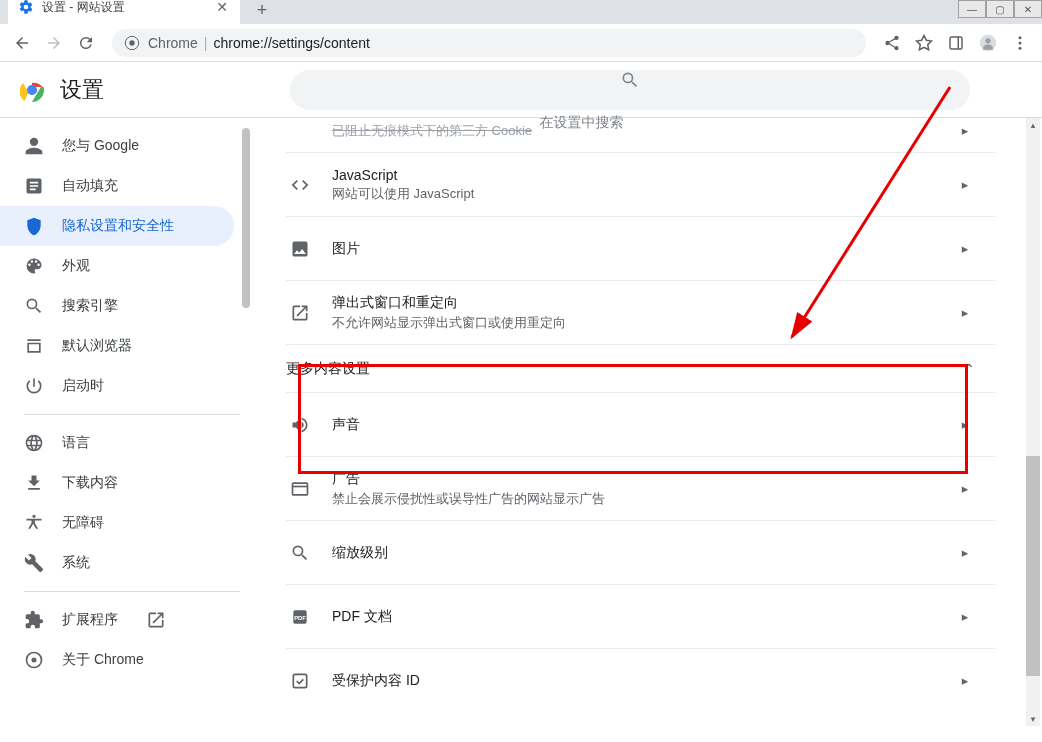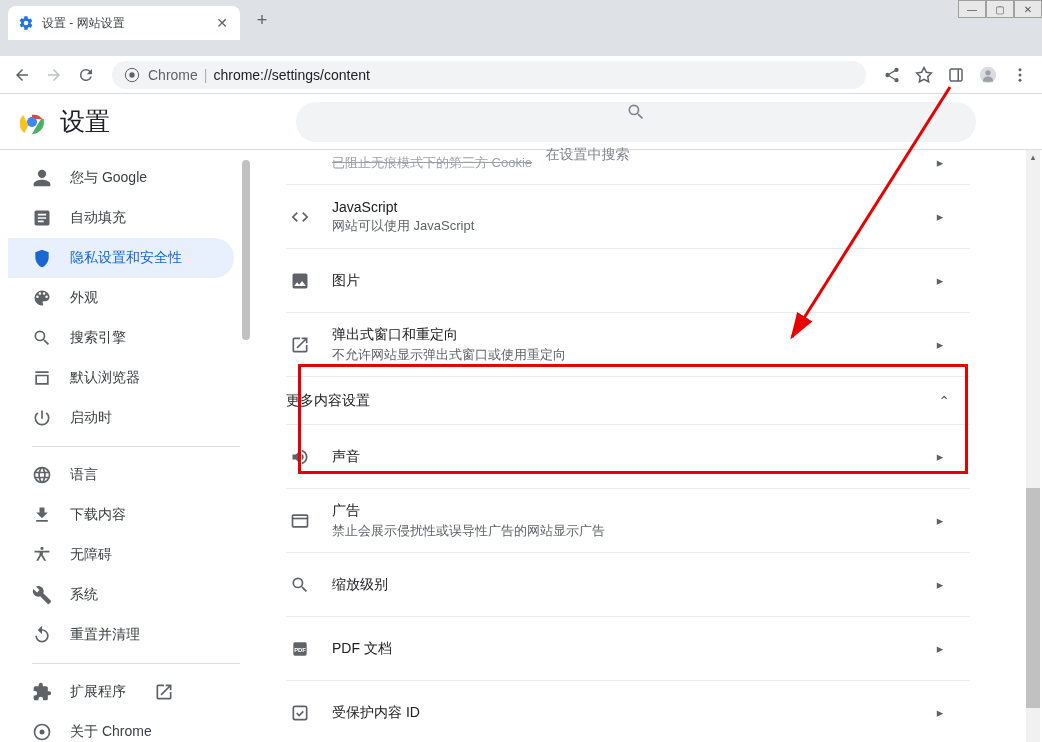--- a/index.html
+++ b/index.html
@@ -3,66 +3,66 @@
 <meta charset="utf-8">
 <style>
 * { box-sizing: border-box; margin: 0; padding: 0; }
 body { font-family: "Microsoft YaHei", "Segoe UI", Arial, sans-serif; font-size: 13px; color: #202124; background: #fff; overflow: hidden; width: 1042px; height: 742px; position: relative; }
 
 
 .window-controls { position: absolute; top: 0; right: 0; height: 18px; display: flex; gap: 0; z-index: 100; }
 .win-btn { width: 28px; height: 18px; border: 1px solid #a0a0a0; background: #e8e8e8; display: flex; align-items: center; justify-content: center; font-size: 10px; color: #555; cursor: pointer; }
 
 
-.tabbar { height: 56px; background: #dee1e6; display: flex; padding-left: 8px; padding-top: 6px; }
+.tabbar { height: 24px; background: #dee1e6; display: flex; align-items: flex-end; padding-left: 8px; padding-top: 6px; }
 .tab { background: #fff; height: 34px; width: 232px; border-radius: 8px 8px 0 0; display: flex; align-items: center; padding: 0 10px; font-size: 12px; color: #3c4043; gap: 8px; position: relative; }
 .tab .favicon { width: 16px; height: 16px; color: #1a73e8; display: flex; align-items: center; justify-content: center; }
 .tab .tab-close { margin-left: auto; width: 16px; height: 16px; display: flex; align-items: center; justify-content: center; color: #5f6368; cursor: pointer; font-size: 14px; }
 .newtab { width: 28px; height: 28px; margin-left: 8px; display: flex; align-items: center; justify-content: center; color: #5f6368; font-size: 18px; cursor: pointer; }
 
 
 .toolbar { height: 38px; background: #fff; border-bottom: 1px solid #dadce0; display: flex; align-items: center; padding: 16px 8px; gap: 4px; }
 .nav-btn { width: 28px; height: 28px; display: flex; align-items: center; justify-content: center; color: #5f6368; cursor: pointer; border-radius: 50%; }
 .nav-btn.disabled { color: #bdc1c6; }
 .omnibox { flex: 1; height: 28px; background: #f1f3f4; border-radius: 14px; display: flex; align-items: center; padding: 0 12px; gap: 8px; margin: 0 8px; }
 .omnibox .url-text { font-size: 14px; color: #202124; }
 .omnibox .url-prefix { color: #5f6368; }
 .omnibox .url-sep { color: #b0b0b0; padding: 0 6px; }
 .toolbar-right { display: flex; align-items: center; gap: 4px; }
 .toolbar-right .nav-btn svg { width: 18px; height: 18px; }
 
 
 .settings-header { height: 56px; background: #fff; border-bottom: 1px solid #dadce0; display: flex; align-items: center; padding: 0 20px; gap: 16px; }
 .settings-header .logo { width: 24px; height: 24px; }
-.settings-header .title { font-size: 25px; color: #202124; }
+.settings-header .title { font-size: 22px; color: #202124; }
 .search-field { margin-left: 170px; width: 680px; height: 40px; background: #f1f3f4; border-radius: 20px; display: flex; align-items: center; padding: 0 16px; gap: 24px; flex-direction: column; }
 .search-field input { border: none; background: transparent; outline: none; font-size: 14px; flex: 1; color: #202124; }
 .search-field input::placeholder { color: #80868b; }
 
 
 .main { display: flex; height: calc(742px - 40px - 38px - 56px); }
 
 
-.sidebar-wrap { width: 256px; position: relative; border-right: 0; padding-left: 8px; }
+.sidebar-wrap { width: 256px; position: relative; border-right: 0; }
 .sidebar-scroll { width: 8px; position: absolute; right: 6px; top: 10px; bottom: 10px; background: transparent; }
 .sidebar-thumb { width: 8px; height: 180px; background: #c1c1c1; border-radius: 4px; }
 .sidebar { padding: 8px 4px 8px 0; overflow-y: hidden; height: 100%; }
 .side-item { height: 40px; display: flex; align-items: center; padding: 0 12px 0 24px; gap: 18px; color: #3c4043; cursor: pointer; border-radius: 0 20px 20px 0; margin-right: 18px; font-size: 14px; }
 .side-item.active { background: #e8f0fe; color: #1967d2; }
 .side-item.active svg { fill: #1967d2; }
 .side-item svg { width: 20px; height: 20px; fill: #5f6368; flex-shrink: 0; }
 .side-item .ext-link { margin-left: 10px; }
 .side-sep { height: 1px; background: #dadce0; margin: 8px 12px 8px 24px; }
 
 
 .content { flex: 1; position: relative; overflow: hidden; }
 .content-scroll { position: absolute; right: 2px; top: 0; bottom: 0; width: 14px; background: #f1f1f1; }
 .content-scroll-thumb { position: absolute; width: 14px; height: 220px; top: 338px; background: #c1c1c1; border-radius: 0; }
 .content-scroll-arrow { position: absolute; width: 14px; height: 14px; display: flex; align-items: center; justify-content: center; font-size: 9px; color: #666; }
-.content-inner { padding-left: 30px; padding-right: 72px; }
+.content-inner { padding-left: 30px; padding-right: 47px; }
 
 .setting-row { min-height: 64px; display: flex; align-items: center; padding: 10px 20px 10px 0; border-top: 1px solid #e8eaed; cursor: pointer; gap: 20px; }
 .setting-row.first-partial { border-top: none; min-height: 30px; padding-top: 0; }
 .setting-row .row-icon { width: 24px; height: 24px; display: flex; align-items: center; justify-content: center; color: #5f6368; flex-shrink: 0; margin-left: 2px; }
 .setting-row .row-text { flex: 1; }
 .setting-row .row-title { font-size: 14px; color: #202124; }
 .setting-row .row-sub { font-size: 13px; color: #5f6368; margin-top: 2px; }
 .setting-row .row-arrow { width: 20px; height: 20px; display: flex; align-items: center; justify-content: center; color: #5f6368; }
 
 .section-header { height: 48px; display: flex; align-items: center; justify-content: space-between; padding-right: 20px; border-top: 1px solid #e8eaed; cursor: pointer; font-size: 14px; color: #202124; }
@@ -244,26 +244,20 @@
             <path d="M12 2a2 2 0 1 1-2 2 2 2 0 0 1 2-2zm9 5H3v2h6v3l-4 7h2.5l3.5-6 3.5 6H17l-4-7V9h8z"></path>
           </svg>
         <span>无障碍</span>
       </div>
       <div class="side-item">
         <svg viewBox="0 0 24 24">
             <path d="M22.7 19l-9.1-9.1c.9-2.3.4-5-1.5-6.9-2-2-5-2.4-7.4-1.3L9 6 6 9 1.6 4.7C.4 7.1.9 10.1 2.9 12.1c1.9 1.9 4.6 2.4 6.9 1.5l9.1 9.1c.4.4 1 .4 1.4 0l2.3-2.3c.5-.4.5-1.1.1-1.4z"></path>
           </svg>
         <span>系统</span>
       </div>
-      <div class="side-item">
-        <svg viewBox="0 0 24 24">
-            <path d="M12 5V1L7 6l5 5V7c3.31 0 6 2.69 6 6s-2.69 6-6 6-6-2.69-6-6H4c0 4.42 3.58 8 8 8s8-3.58 8-8-3.58-8-8-8z"></path>
-          </svg>
-        <span>重置并清理</span>
-      </div>
       <div class="side-sep"></div>
       <div class="side-item">
         <svg viewBox="0 0 24 24">
             <path d="M20.5 11H19V7a2 2 0 0 0-2-2h-4V3.5a2.5 2.5 0 0 0-5 0V5H4a2 2 0 0 0-2 2v3.8h1.5a2.7 2.7 0 0 1 0 5.4H2V20a2 2 0 0 0 2 2h3.8v-1.5a2.7 2.7 0 0 1 5.4 0V22H17a2 2 0 0 0 2-2v-4h1.5a2.5 2.5 0 0 0 0-5z"></path>
           </svg>
         <span>扩展程序</span>
         <span class="ext-link">
           <svg viewBox="0 0 24 24" width="16" height="16" fill="#5f6368">
               <path d="M14 3v2h3.59l-9.83 9.83 1.41 1.41L19 6.41V10h2V3h-7zM19 19H5V5h7V3H5a2 2 0 0 0-2 2v14a2 2 0 0 0 2 2h14a2 2 0 0 0 2-2v-7h-2v7z"></path>
             </svg>

